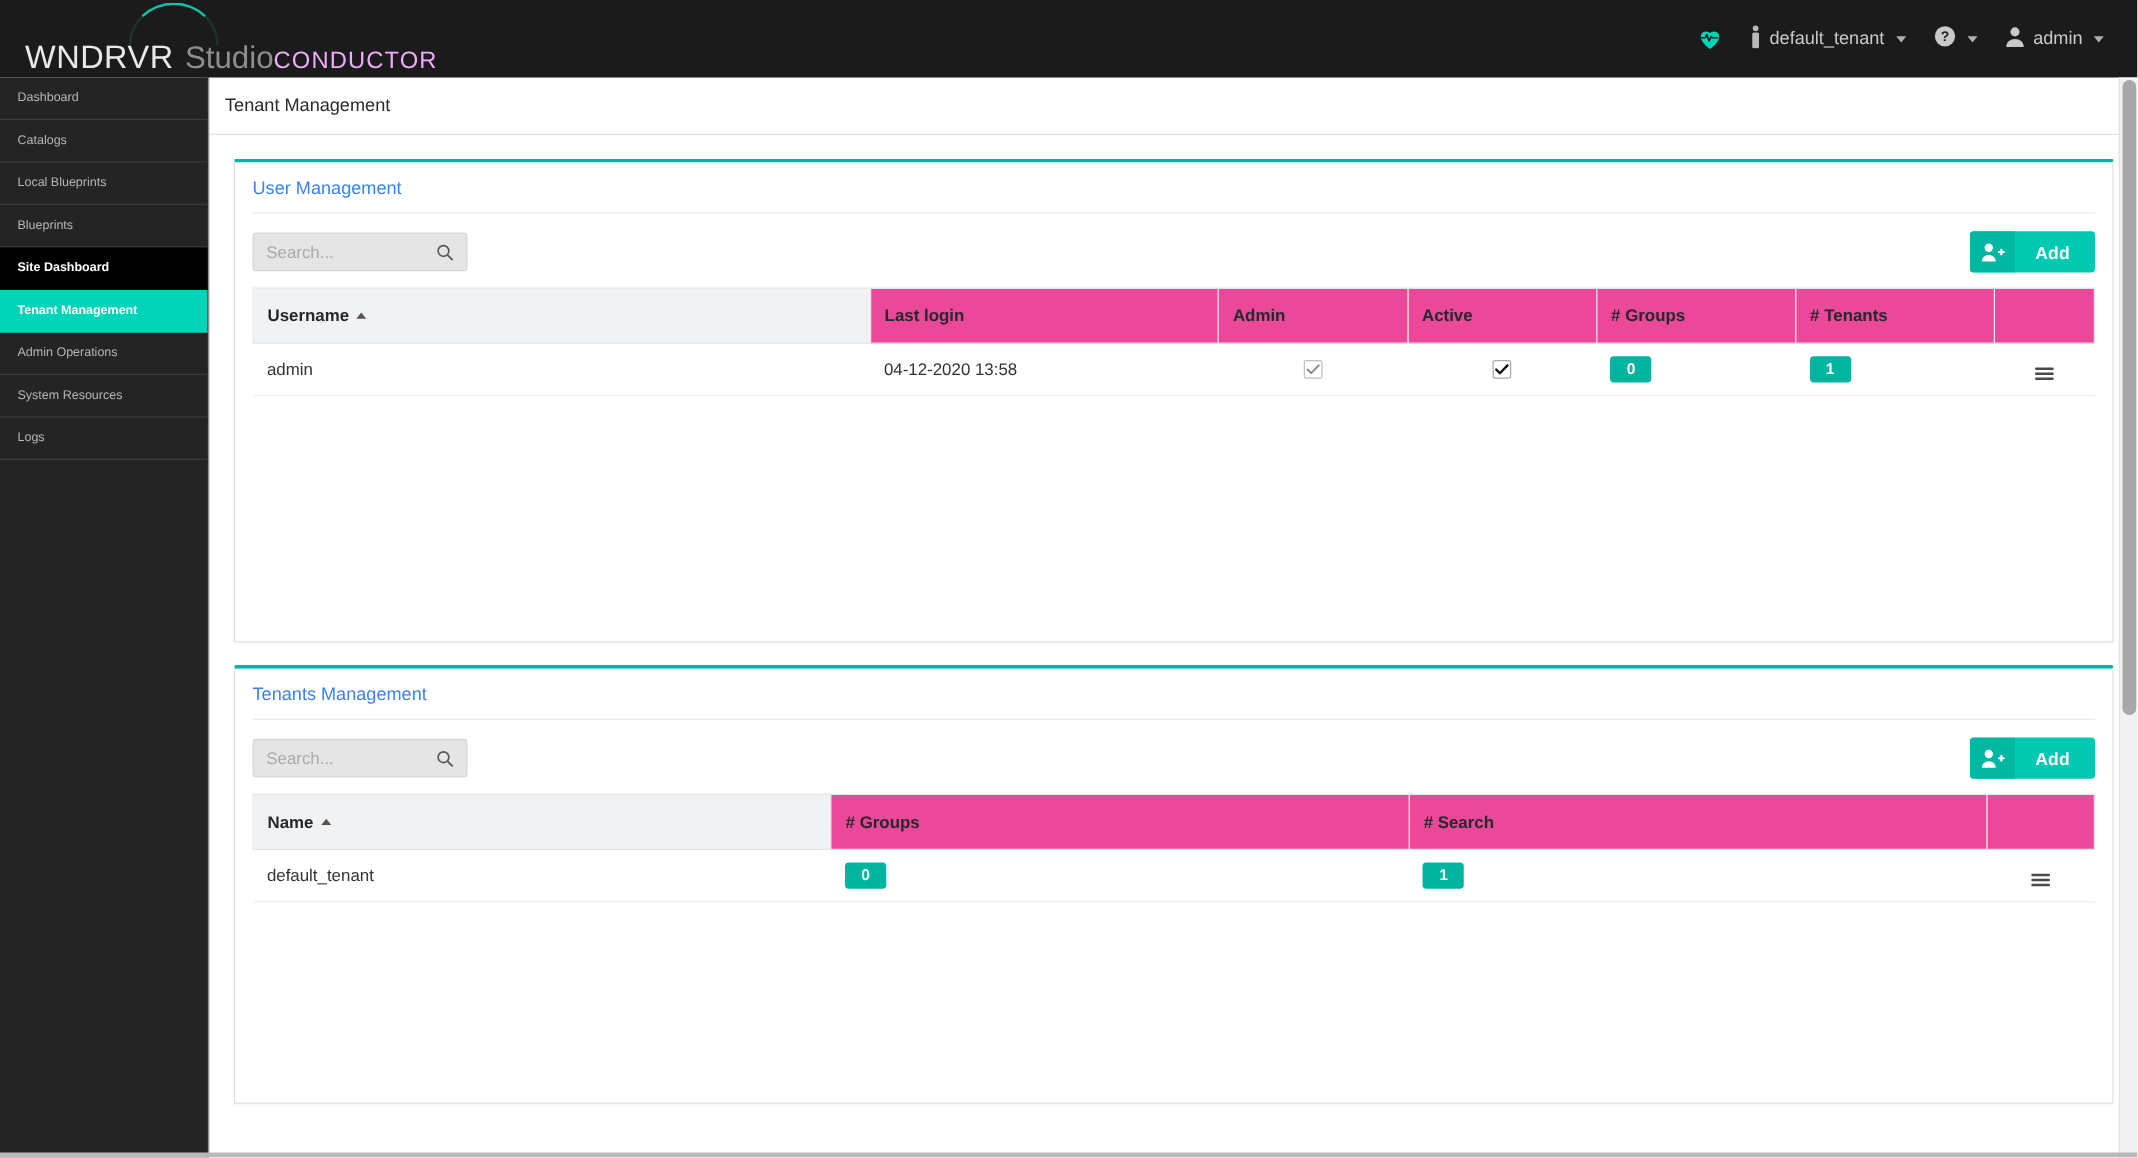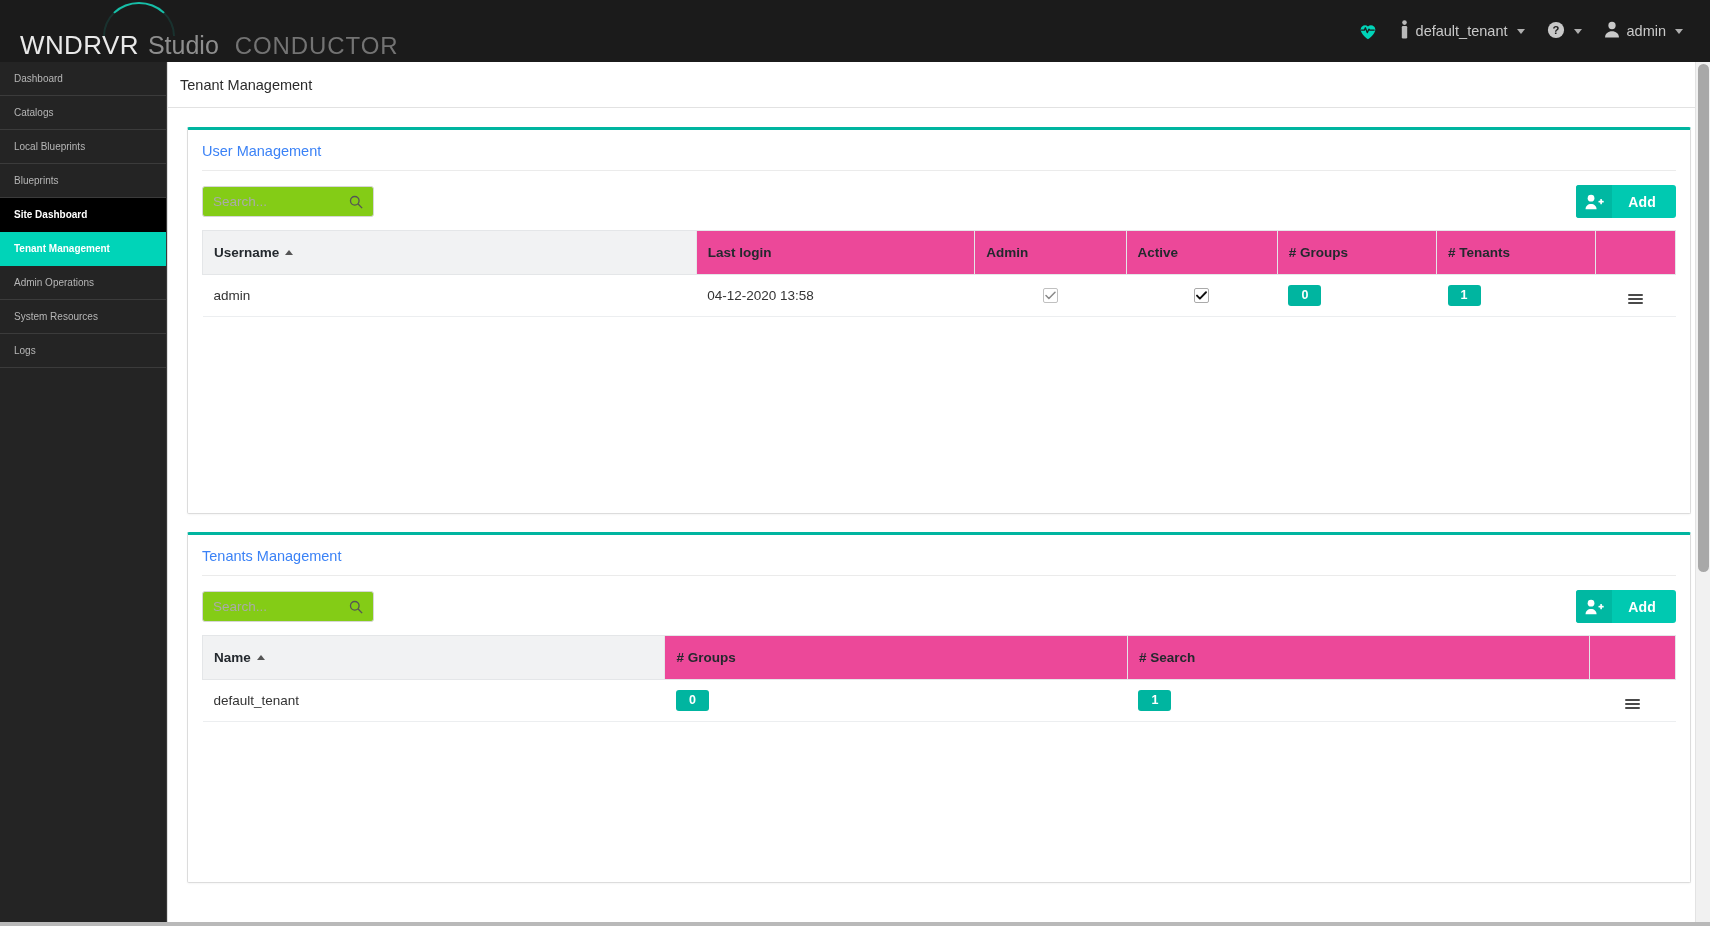--- a/index.html
+++ b/index.html
@@ -28,21 +28,21 @@
     border-right-color: rgba(23,191,168,0.15);
   }
   .logo-wndrvr {
     font-size: 26px; letter-spacing: .4px; color: #e9e9e9;
     font-weight: 400; line-height: 1;
   }
   .logo-studio {
     font-size: 25px; color: #8e8e8e; margin-left: 9px; font-weight: 400; line-height: 1;
   }
   .logo-conductor {
-    font-size: 24px; color: #737373; margin-left: 16px; letter-spacing: .9px; line-height: 1;
+    font-size: 19px; color: #f0abfc; letter-spacing: .9px; line-height: 1;
   }
   .header-right {
     margin-left: auto; display: flex; align-items: center;
     gap: 0; height: 62px; padding-right: 16px;
   }
   .hr-item {
     display: flex; align-items: center; color: #c9c9c9; font-size: 14.5px;
     padding: 0 11px; height: 36px; cursor: pointer; gap: 7px;
   }
   .caret { width: 0; height: 0; border-left: 4.5px solid currentColor;
@@ -98,21 +98,21 @@
   }
   .panel-head {
     padding: 13px 14px 11px 14px; font-size: 14.5px; color: #3b82f6;
   }
   .panel-divider { height: 1px; background: #ebebeb; margin: 0 14px; }
   .panel-toolbar {
     padding: 14px 14px 12px 14px; display: flex; align-items: center;
   }
   .search-box {
     width: 172px; height: 31px; border: 1px solid #d6d6d6; border-radius: 3px;
-    display: flex; align-items: center; background: #84cc16;
+    display: flex; align-items: center; background: #e5e5e5;
   }
   .search-box input {
     flex: 1 1 auto; border: none; outline: none; padding: 0 4px 0 10px;
     font-size: 13.5px; color: #333; font-family: "Liberation Sans", sans-serif;
     background: transparent; min-width: 0;
   }
   .search-box input::placeholder { color: #aaa; }
   .search-icon { padding: 0 10px 0 4px; display: flex; align-items: center; cursor: pointer; }
 
   .add-btn {

